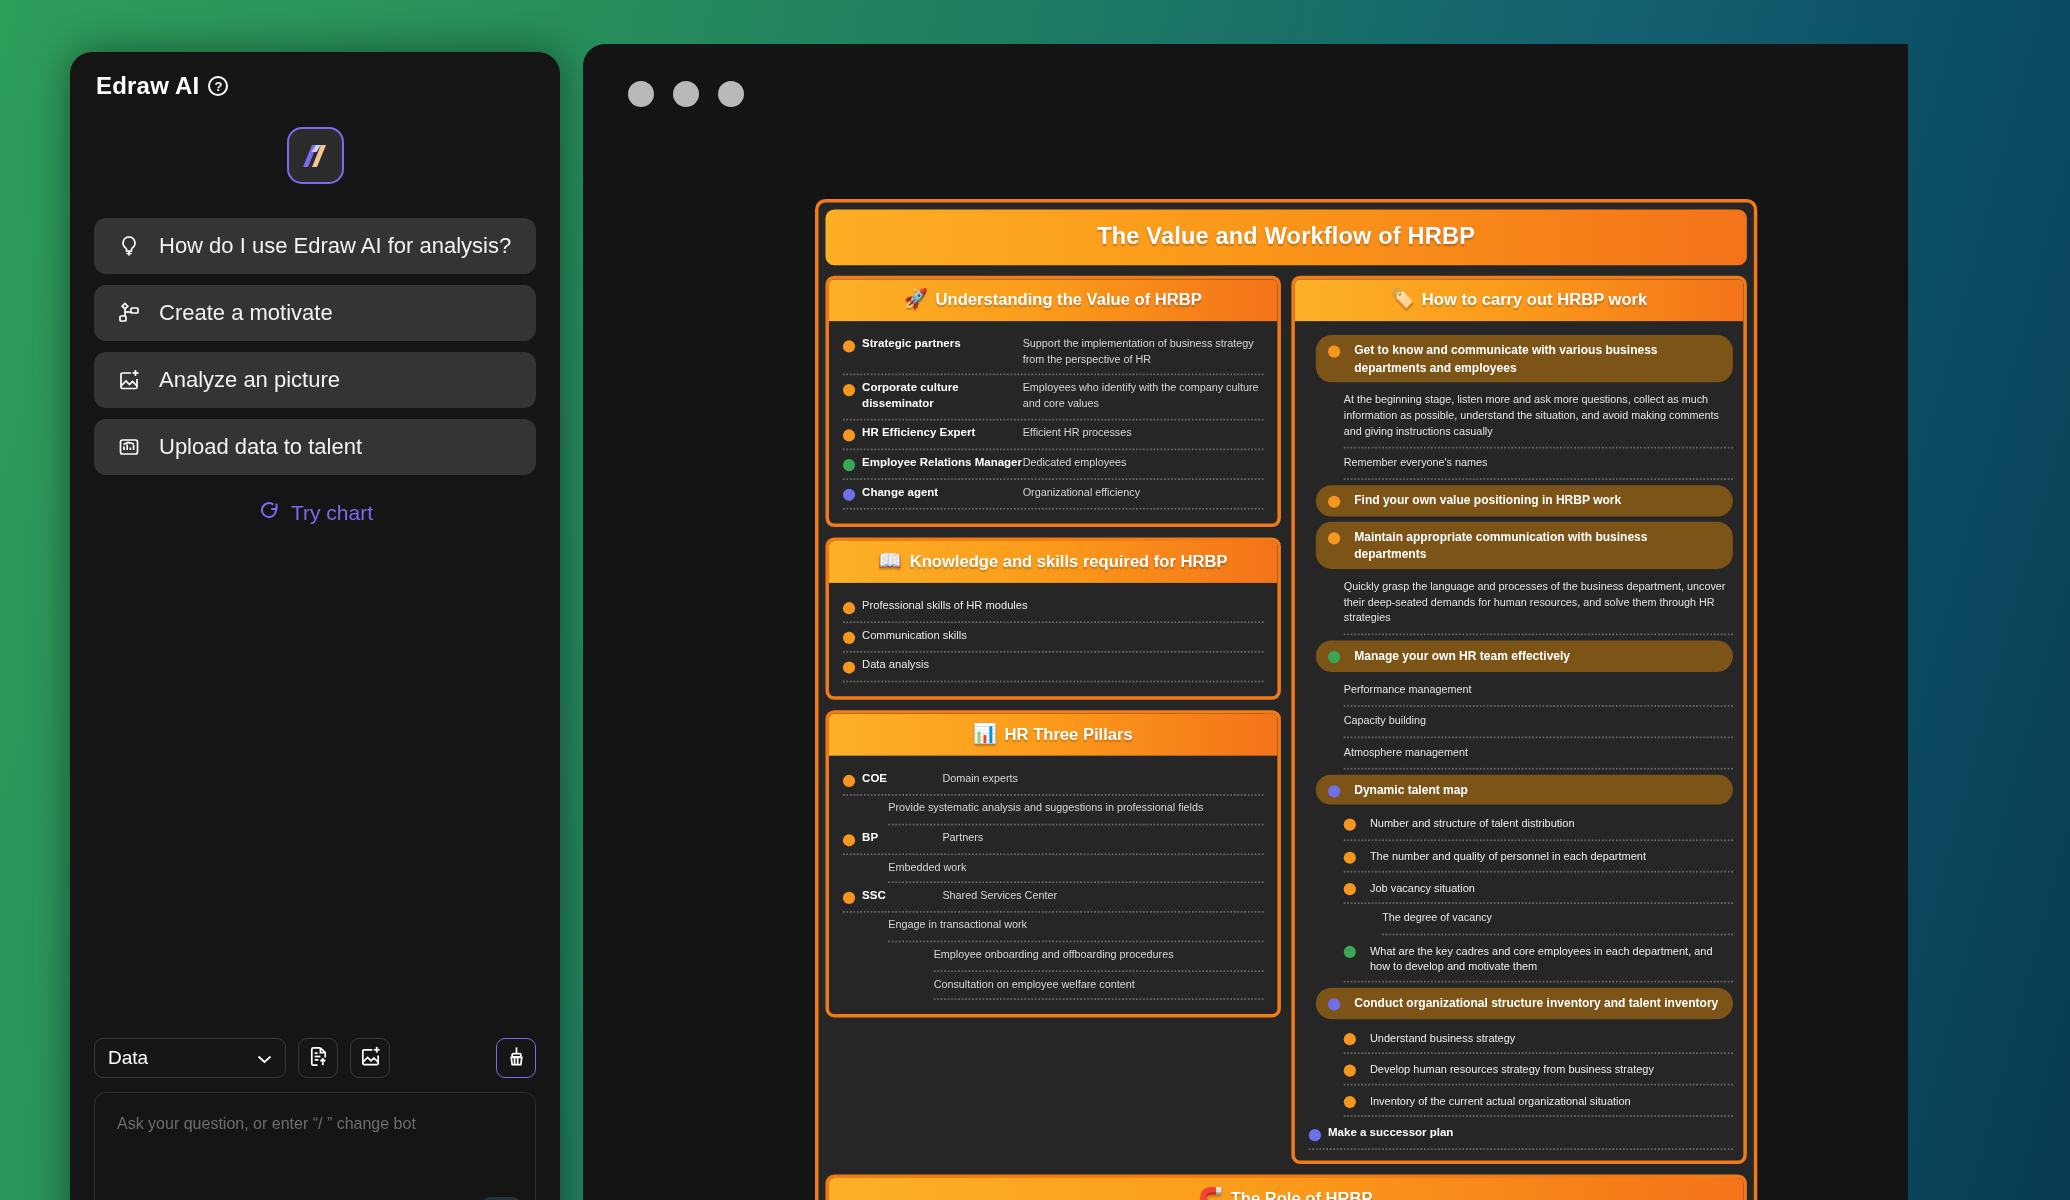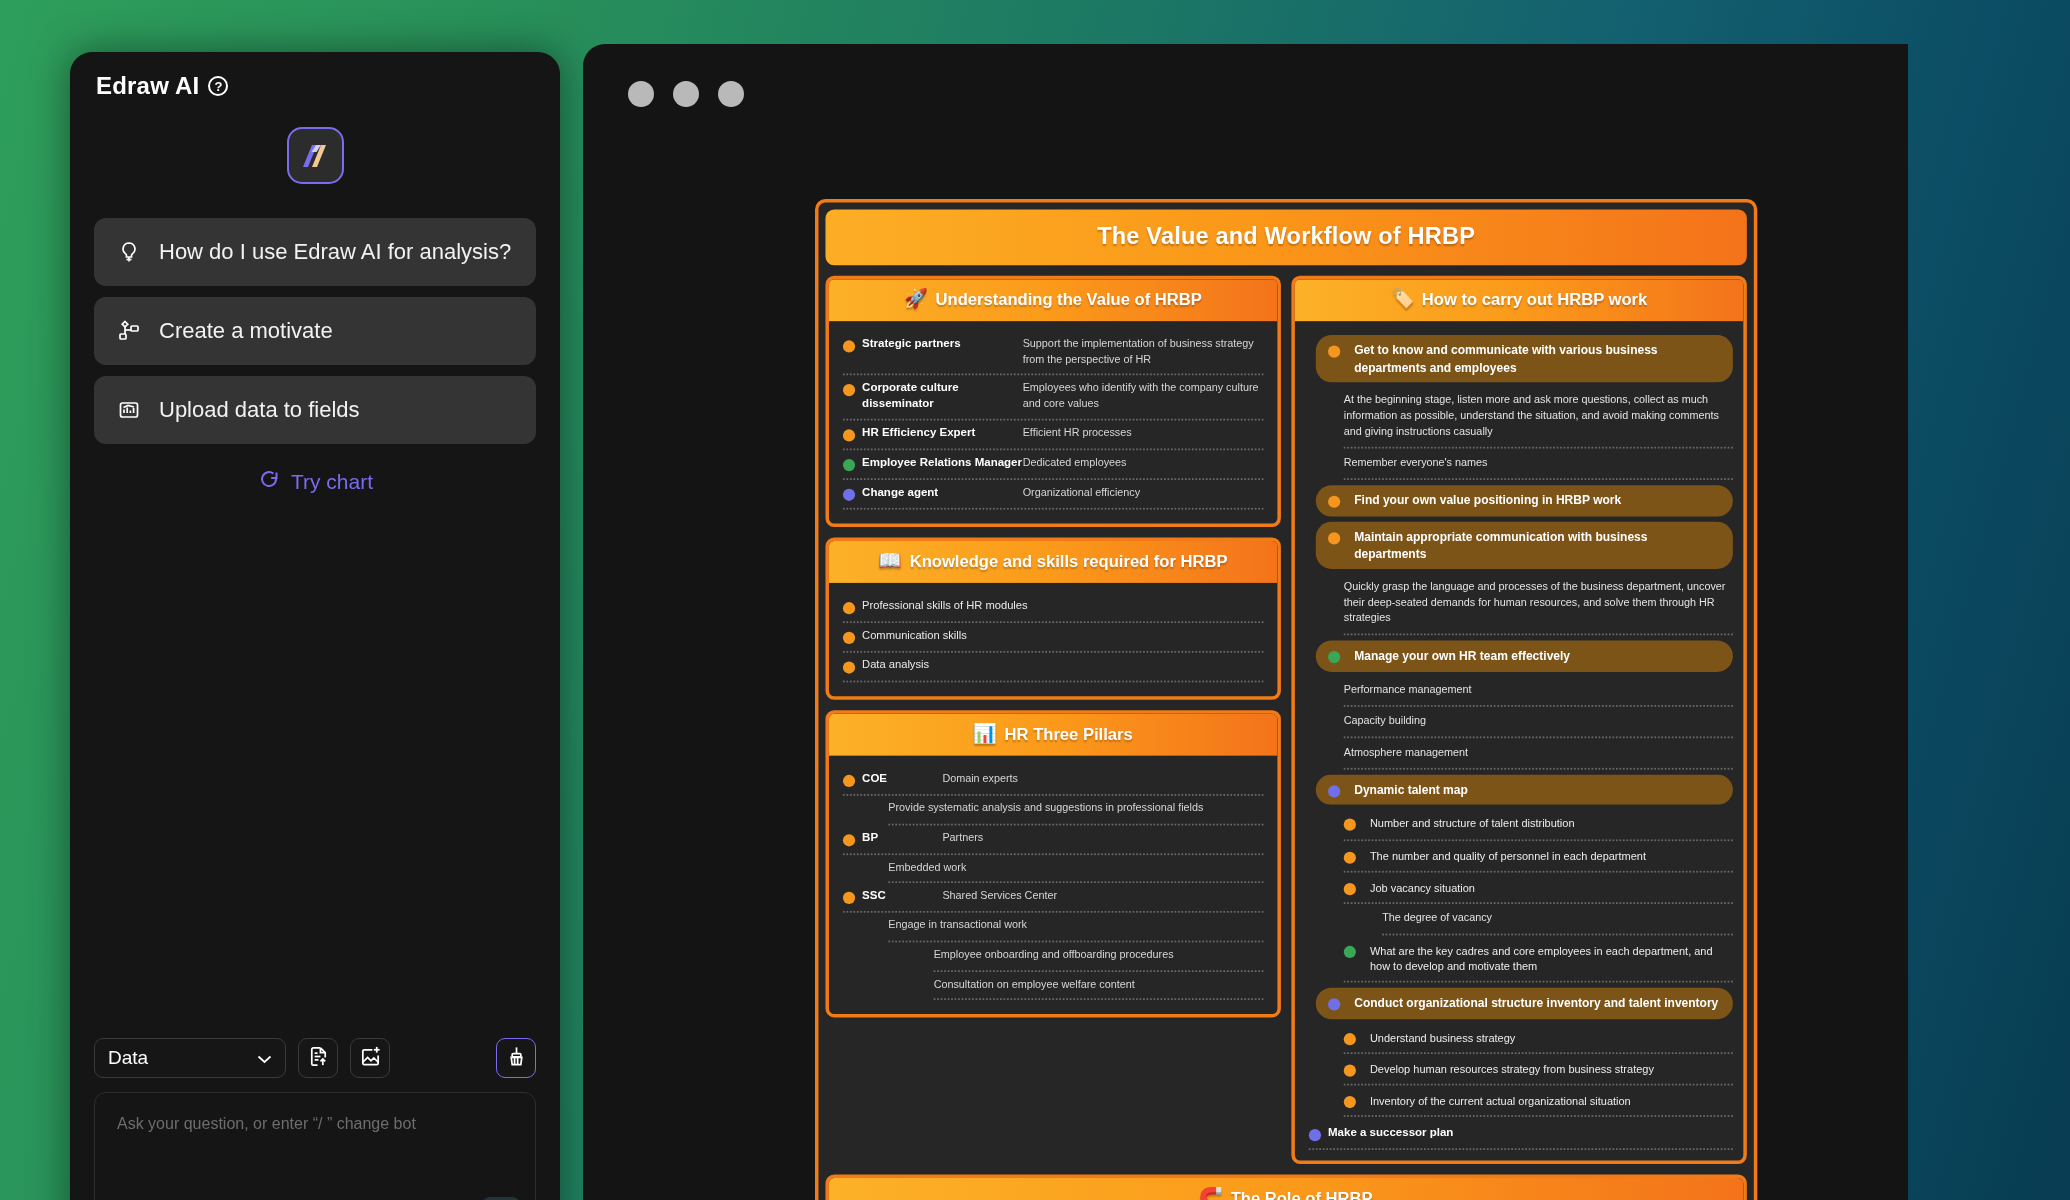--- a/index.html
+++ b/index.html
@@ -23,21 +23,21 @@
     color:#fff;font-size:13px;font-weight:bold;display:flex;align-items:center;justify-content:center;line-height:1;}
 
   #ai-logo-wrap{ display:flex; justify-content:center; margin-top:27px; }
   #ai-logo{
     width:57px;height:57px;border-radius:15px;background:#2c2c2c;
     border:2px solid #7a6cf0; display:flex;align-items:center;justify-content:center;
   }
 
   #suggestion-list{ margin-top:34px; padding:0 24px; display:flex; flex-direction:column; gap:11px; }
   .suggestion{
-    height:68px; background:#343434; border-radius:12px;
+    height:56px; background:#343434; border-radius:12px;
     display:flex; align-items:center; gap:17px; padding:0 22px; cursor:pointer;
   }
   .suggestion .sg-label{ color:#f2f2f2; font-size:22px; }
   .sg-icon{ width:26px;height:26px;flex:0 0 26px; display:flex;align-items:center;justify-content:center; }
 
   #try-more{
     margin-top:23px; display:flex; align-items:center; justify-content:center; gap:10px;
     color:#7a6cf0; font-size:21px; cursor:pointer;
   }
 
@@ -168,33 +168,44 @@
           <path d="M8 2.5 L10.8 5.2 L8 7.9 L5.2 5.2 Z"></path>
           <rect x="3" y="15" width="6" height="5" rx="1"></rect>
           <rect x="14" y="7" width="7" height="5" rx="1"></rect>
           <path d="M8 8 V15"></path>
             <path d="M8 11 H14"></path>
         </svg>
       </span>
       <span class="sg-label">Create a motivate</span>
     </div>
 
+    <div class="suggestion">
+      <span class="sg-icon">
+        <svg width="24" height="24" viewBox="0 0 24 24" fill="none" stroke="#fff" stroke-width="1.7">
+          <path d="M20 11v8a1.5 1.5 0 0 1-1.5 1.5h-13A1.5 1.5 0 0 1 4 19V6.5A1.5 1.5 0 0 1 5.5 5H14"></path>
+          <path d="M4 18 l5-5 3.5 3.5 3-3L20 18"></path>
+          <line x1="18.5" y1="2" x2="18.5" y2="8"></line>
+            <line x1="15.5" y1="5" x2="21.5" y2="5"></line>
+        </svg>
+      </span>
+      <span class="sg-label">Analyze an picture</span>
+    </div>
 
     <div class="suggestion">
       <span class="sg-icon">
         <svg width="24" height="24" viewBox="0 0 24 24" fill="none" stroke="#fff" stroke-width="1.7">
           <rect x="3.5" y="5" width="17" height="14" rx="2"></rect>
           <path d="M7 15 V11.5"></path>
             <path d="M10.2 15 V9.5"></path>
             <path d="M13.4 15 V12.5"></path>
             <path d="M16.6 15 V10"></path>
           <path d="M6.5 9.5 L11 7.5 L17 9"></path>
         </svg>
       </span>
-      <span class="sg-label">Upload data to fields</span>
+      <span class="sg-label">Upload data to talent</span>
     </div>
   </div>
 
   <div id="try-more">
     <span>
       <svg width="24" height="24" viewBox="0 0 24 24" fill="none" stroke="#7a6cf0" stroke-width="2">
         <path d="M19 12a7 7 0 1 1-2.6-5.4"></path>
           <path d="M19.5 5.5 V11 H14.2"></path>
       </svg>
     </span>

